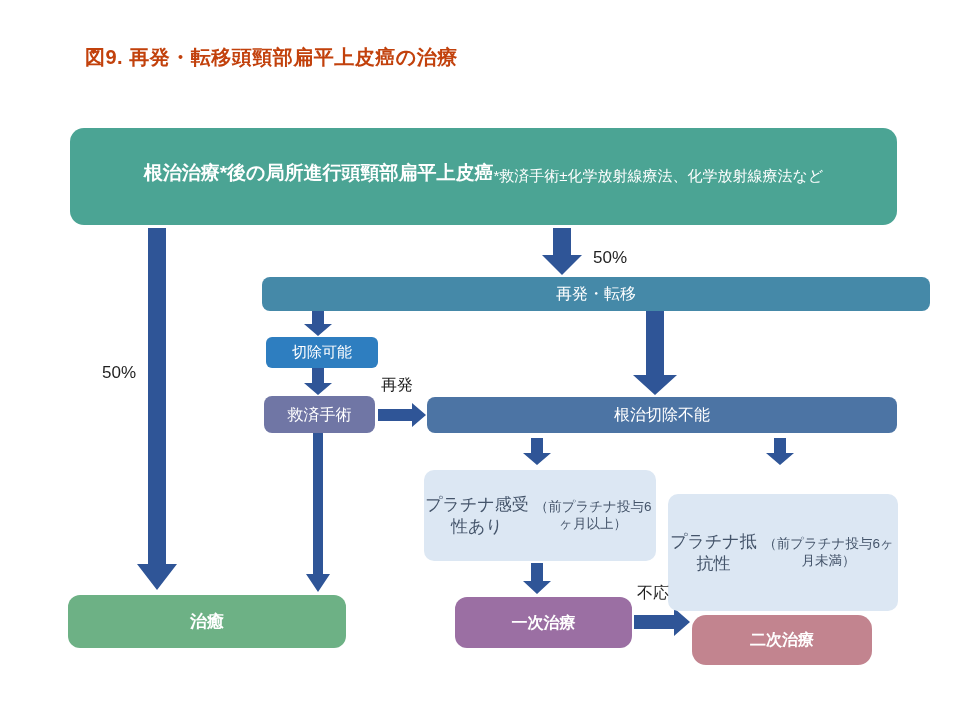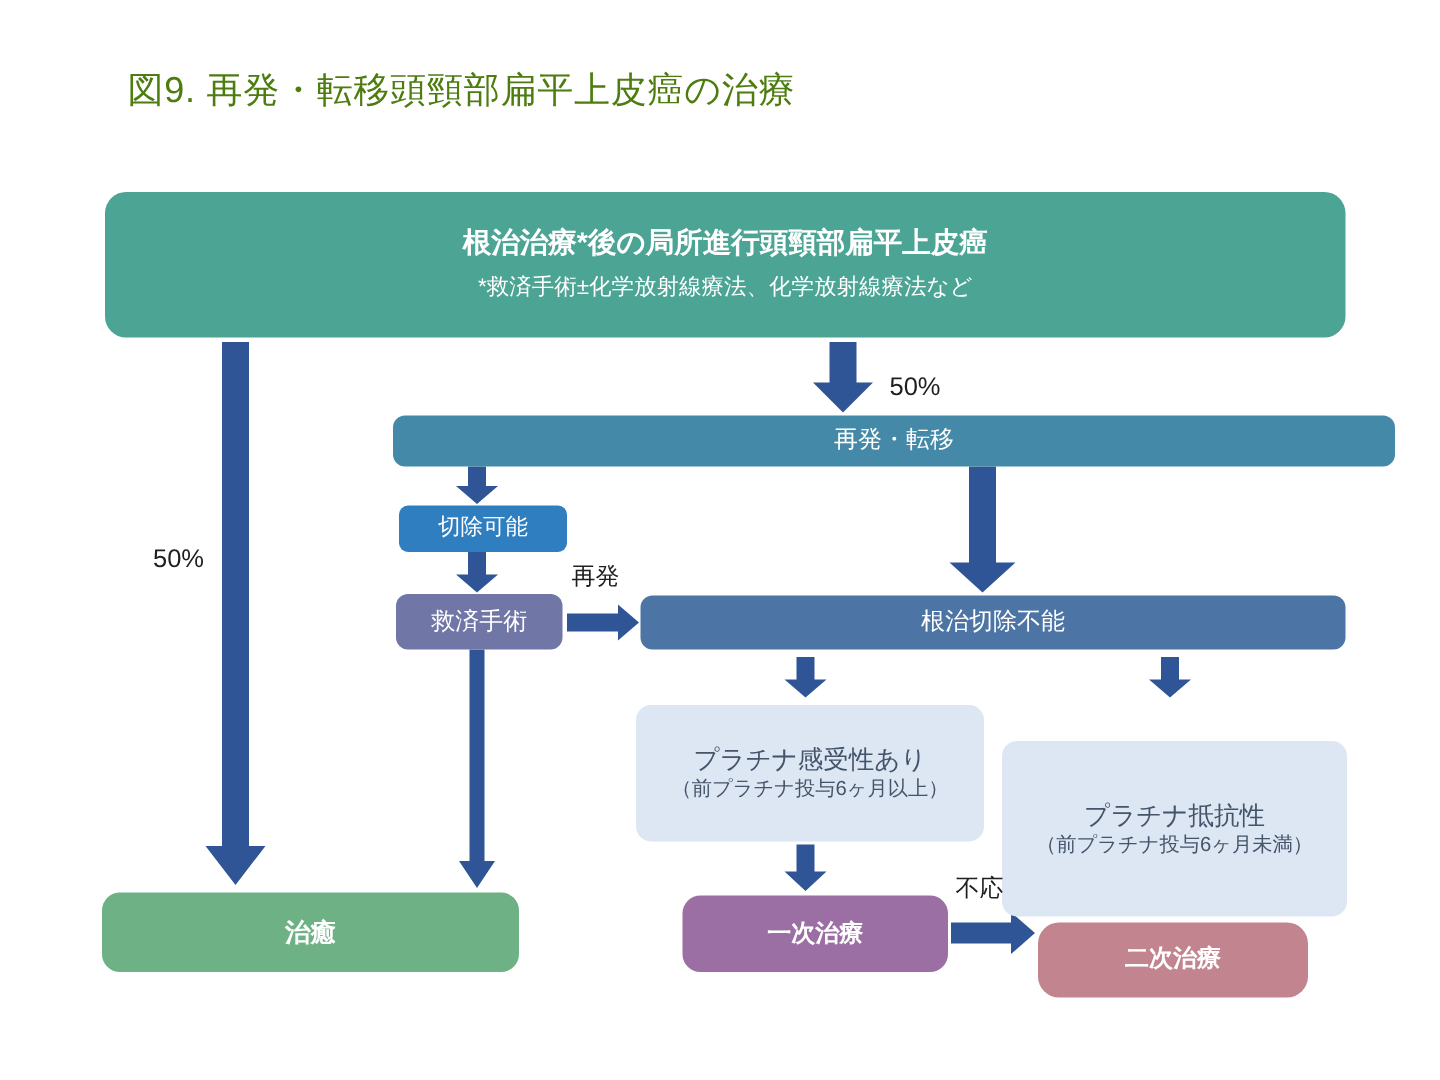--- a/index.html
+++ b/index.html
@@ -1,24 +1,24 @@
 <!DOCTYPE html>
 <html style="--c-arrow: #2F5597; --c-initial: #4BA494; --c-recurrence: #4589A8; --c-resectable: #2E7EC0; --c-salvage: #7076A5; --c-unresectable: #4C74A4; --c-platinum: #DCE7F3; --c-platinum-text: #44546A; --c-cure: #6DB185; --c-first-line: #9B6FA3; --c-second-line: #C2848F;"><head>
 <meta charset="utf-8">
 <style>
   html,body { margin:0; padding:0; background:#ffffff; }
   body { font-family:"Liberation Sans","DejaVu Sans",sans-serif; }
   .canvas { position:relative; width:960px; height:720px; background:#ffffff; overflow:hidden; }
 
-  .fig-title { position:absolute; left:85px; top:44px; margin:0; font-size:24px; font-weight:400; color:#4d7c0f; letter-spacing:0.5px; }
+  .fig-title { position:absolute; left:85px; top:44px; margin:0; font-size:20px; font-weight:700; color:#c2410c; letter-spacing:0.5px; }
 
   .arrows { position:absolute; left:0; top:0; }
   .arrows polygon { fill:var(--c-arrow,#2F5597); }
 
-  .box { position:absolute; display:flex; flex-direction:column; align-items:center; justify-content:center;
+  .box { position:absolute; display:flex; flex-direction:row; align-items:center; justify-content:center;
          color:#fff; text-align:center; box-sizing:border-box; line-height:1.25; }
 
   .b-initial     { left:70px;  top:128px; width:827px; height:97px; border-radius:14px; background:var(--c-initial,#4BA494); }
   .b-initial .t1 { font-size:19px; font-weight:700; margin-bottom:8px; }
   .b-initial .t2 { font-size:15px; font-weight:400; }
 
   .b-recurrence  { left:262px; top:277px; width:668px; height:34px; border-radius:8px;  background:var(--c-recurrence,#4589A8); font-size:16px; }
   .b-resectable  { left:266px; top:337px; width:112px; height:31px; border-radius:6px;  background:var(--c-resectable,#2E7EC0); font-size:15px; }
   .b-salvage     { left:264px; top:396px; width:111px; height:37px; border-radius:8px;  background:var(--c-salvage,#7076A5);    font-size:16px; }
   .b-unresectable{ left:427px; top:397px; width:470px; height:36px; border-radius:8px;  background:var(--c-unresectable,#4C74A4); font-size:16px; }

